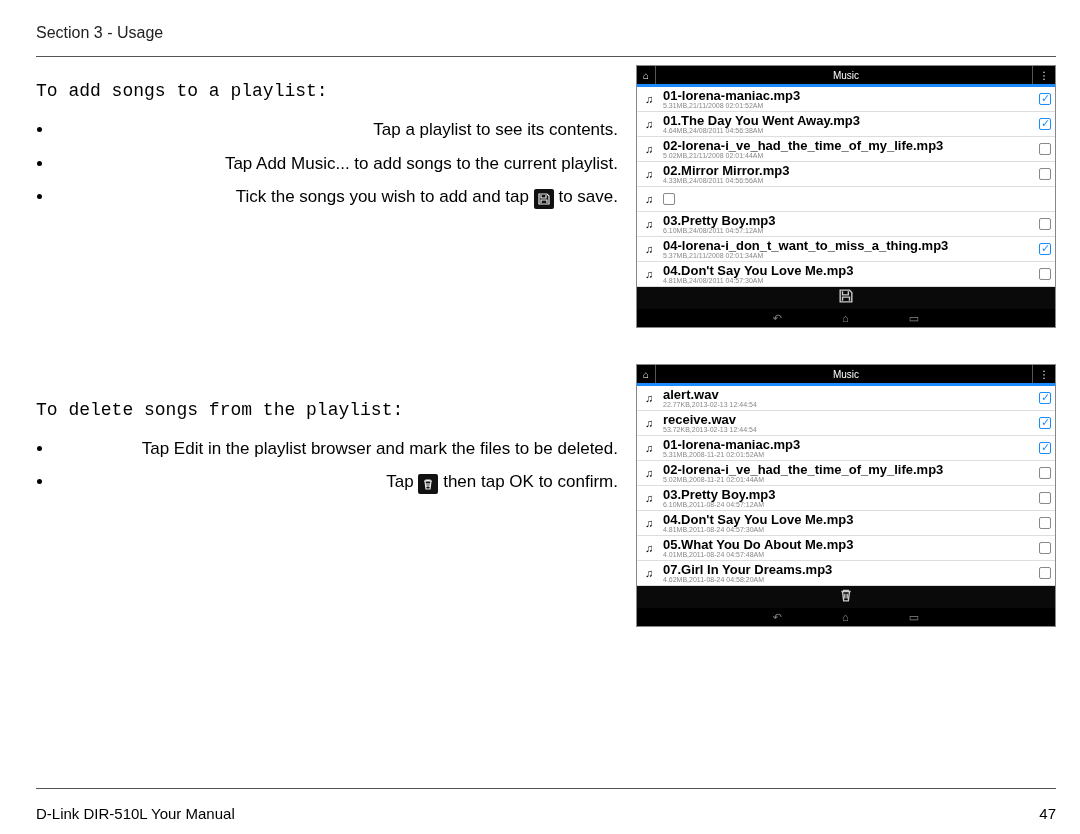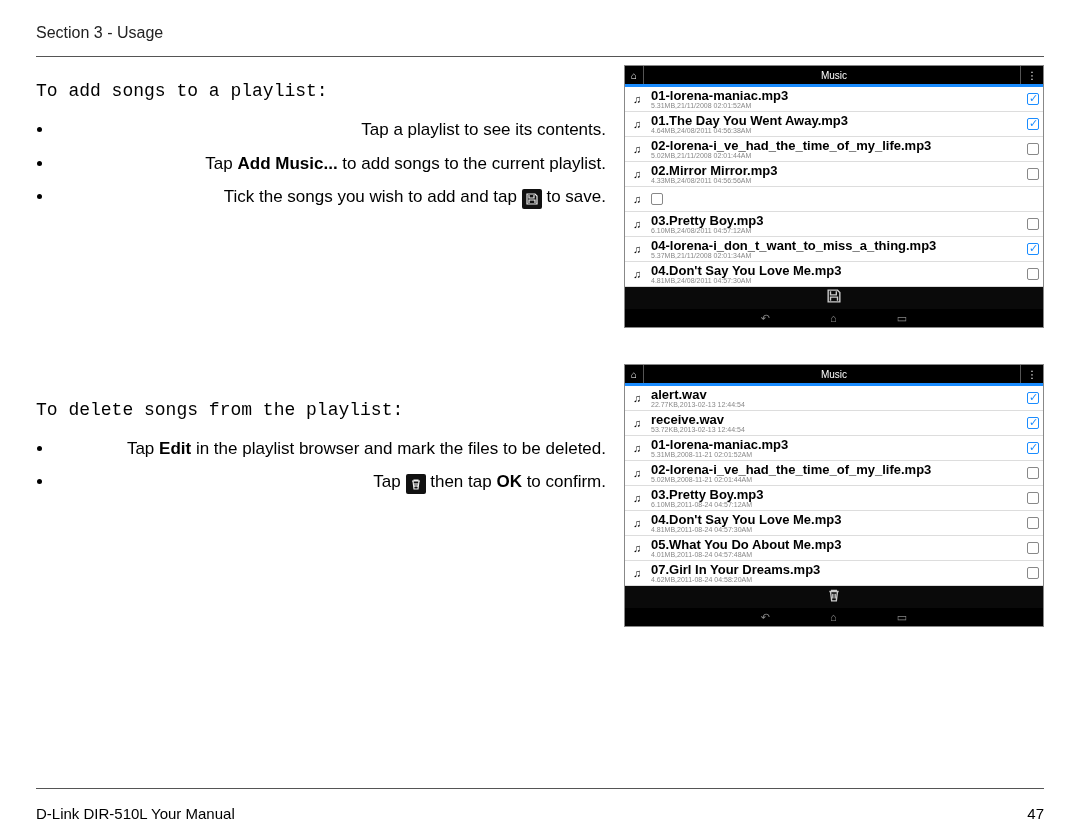--- a/index.html
+++ b/index.html
@@ -7,21 +7,21 @@
     padding: 0;
     width: 1080px;
     height: 834px;
     font-family: "Segoe UI", Arial, sans-serif;
     background: #fff;
     color: #000;
     position: relative;
   }
   .page {
     box-sizing: border-box;
-    padding: 24px 36px 10px 36px;
+    padding: 24px 24px 10px 36px;
     height: 100%;
     display: flex;
     flex-direction: column;
   }
   .header-line {
     font-size: 16px;
     color: #222;
     margin-bottom: 14px;
   }
   hr.rule {
@@ -62,21 +62,21 @@
     height: 20px;
     background: #111;
     color: #eee;
     align-items: center;
     justify-content: center;
     vertical-align: -3px;
     font-size: 12px;
     border-radius: 2px;
   }
   .sp2 { height: 150px; }
-  b { font-weight: 700; }
+  b { font-weight: 400; }
 
   
   .phone {
     border: 1px solid #888;
     background: #000;
     margin-bottom: 36px;
   }
   .topbar {
     display: flex;
     align-items: center;

